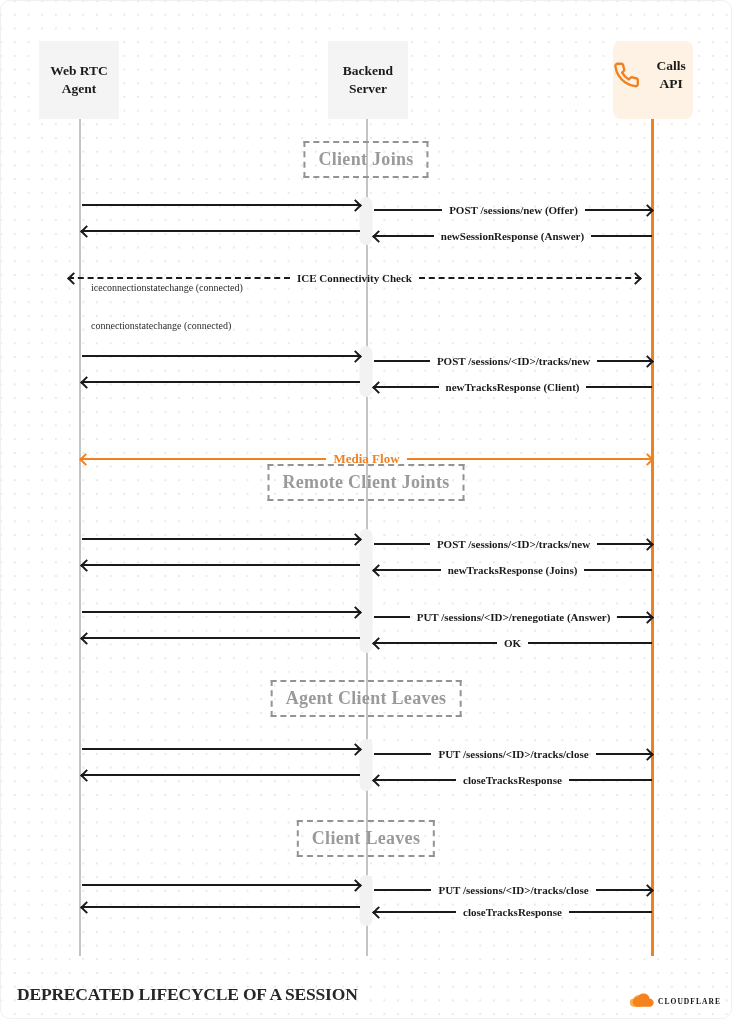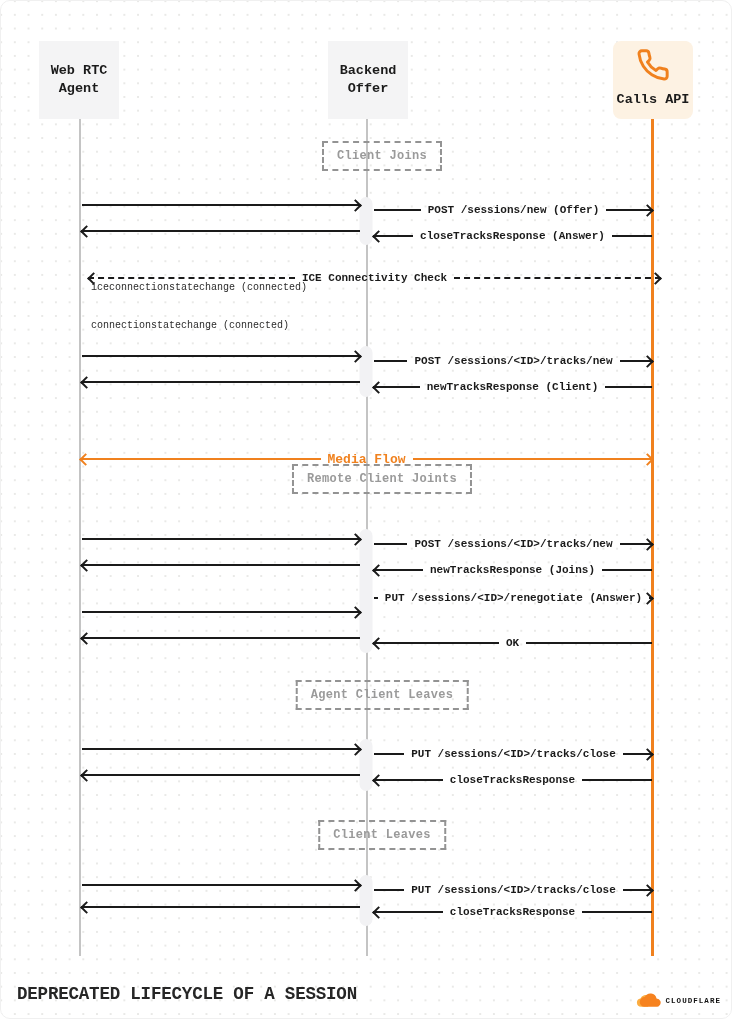--- a/index.html
+++ b/index.html
@@ -4,31 +4,31 @@
 <style>
   html,body { margin:0; padding:0; background:#ffffff; }
   * { box-sizing:border-box; }
   #canvas {
     position:relative; width:732px; height:1019px; overflow:hidden;
     background-color:#ffffff;
     background-image: radial-gradient(#e9e9e7 1.1px, transparent 1.3px);
     background-size: 13.7px 13.7px;
     background-position: 7px 7px;
     border:1px solid #f0f0f0; border-radius:10px;
-    font-family:Liberation Mono, monospace;
+    font-family:Liberation Serif, serif;
     color:#1a1a1a;
   }
   
   .actor {
     position:absolute; top:40px; width:80px; height:78px;
     background:#f4f4f5; display:flex; align-items:center; justify-content:center;
     text-align:center; font-weight:bold; font-size:13.5px; line-height:1.35; color:#1b1b1b;
   }
   .actor.highlight {
-    background:#fdf2e3; border-radius:8px; flex-direction:column;
+    background:#fdf2e3; border-radius:8px; flex-direction:row;
     justify-content:flex-end; padding-bottom:10px; gap:9px;
   }
   .actor .phone { width:34px; height:34px; }
   
   .lifeline { position:absolute; top:118px; height:837px; width:2px; background:#c4c4c4; }
   .lifeline.accent { width:3px; background:#f0811e; }
   
   .abar {
     position:absolute; left:365px; transform:translateX(-50%);
     width:13px; background:#f2f2f4; border-radius:7px;
@@ -43,22 +43,22 @@
     border-top:2.5px solid currentColor; border-right:2.5px solid currentColor;
   }
   .chev.r { transform:rotate(45deg); margin-left:-10px; }
   .chev.l { transform:rotate(-135deg); margin-right:-10px; }
   .msg.media { color:#f0811e;margin-top:29px; }
   .msg.media .lbl { font-size:13px; }
   
   .subtxt { position:absolute; font-size:10px; color:#2c2c2c; white-space:nowrap; }
   
   .phase {
-    position:absolute; left:381px; transform:translateX(-50%);
-    border:2px dashed #939393; color:#9a9a9a; font-weight:bold; font-size:12px;
+    position:absolute; left:365px; transform:translateX(-50%);
+    border:2px dashed #939393; color:#9a9a9a; font-weight:bold; font-size:18px;
     padding:6px 13px; white-space:nowrap; letter-spacing:.3px;
   }
   
   .title {
     position:absolute; left:16px; top:983px; font-weight:bold; font-size:17.5px;
     letter-spacing:-.2px; color:#262626;
   }
   .brand { position:absolute; right:10px; top:992px; display:flex; align-items:center; gap:3px; }
   .brand .word { font-size:7.5px; font-weight:900; letter-spacing:.14em; color:#131313;text-align:center; }
 </style>
@@ -71,21 +71,21 @@
   <div class="lifeline" style="left:365px"></div>
   <div class="lifeline accent" style="left:650px"></div>
 
   <div class="abar" style="top:196px;height:48px"></div>
   <div class="abar" style="top:345px;height:51px"></div>
   <div class="abar" style="top:528px;height:124px"></div>
   <div class="abar" style="top:738px;height:52px"></div>
   <div class="abar" style="top:874px;height:51px"></div>
 
   <div class="actor" style="left:38px">Web RTC Agent</div>
-  <div class="actor" style="left:327px">Backend Offer</div>
+  <div class="actor" style="left:327px">Backend Server</div>
   <div class="actor highlight" style="left:612px">
     <svg class="phone" viewBox="0 0 24 24" fill="none" stroke="#f0811e" stroke-width="2.1" stroke-linecap="round" stroke-linejoin="round">
       <path d="M22 16.92v3a2 2 0 0 1-2.18 2 19.79 19.79 0 0 1-8.63-3.07 19.5 19.5 0 0 1-6-6 19.79 19.79 0 0 1-3.07-8.67A2 2 0 0 1 4.11 2h3a2 2 0 0 1 2 1.72 12.84 12.84 0 0 0 .7 2.81 2 2 0 0 1-.45 2.11L8.09 9.91a16 16 0 0 0 6 6l1.27-1.27a2 2 0 0 1 2.11-.45 12.84 12.84 0 0 0 2.81.7A2 2 0 0 1 22 16.92z"></path>
     </svg>
     <span>Calls API</span>
   </div>
 
   <div class="phase" style="top:140px">Client Joins</div>
   <div class="phase" style="top:463px">Remote Client Joints</div>
   <div class="phase" style="top:679px">Agent Client Leaves</div>
@@ -102,25 +102,25 @@
       <span class="chev r"></span>
   </div>
 
   <div class="msg" style="left:81px;top:219px;width:278px">
     <span class="chev l"></span>
       <span class="ln"></span>
   </div>
   <div class="msg" style="left:373px;top:224px;width:278px">
     <span class="chev l"></span>
       <span class="ln"></span>
-    <span class="lbl">closeTracksResponse (Answer)</span>
-    <span class="ln"></span>
-  </div>
-
-  <div class="msg" style="left:88px;top:266px;width:571px">
+    <span class="lbl">newSessionResponse (Answer)</span>
+    <span class="ln"></span>
+  </div>
+
+  <div class="msg" style="left:68px;top:266px;width:571px">
     <span class="chev l"></span>
       <span class="ln dash"></span>
     <span class="lbl">ICE Connectivity Check</span>
     <span class="ln dash"></span>
       <span class="chev r"></span>
   </div>
   <div class="subtxt" style="left:90px;top:281px">iceconnectionstatechange (connected)</div>
 
   <div class="subtxt" style="left:90px;top:319px">connectionstatechange (connected)</div>
 
@@ -170,21 +170,21 @@
   <div class="msg" style="left:373px;top:558px;width:278px">
     <span class="chev l"></span>
       <span class="ln"></span>
     <span class="lbl">newTracksResponse (Joins)</span>
     <span class="ln"></span>
   </div>
   <div class="msg" style="left:81px;top:600px;width:278px">
     <span class="ln"></span>
       <span class="chev r"></span>
   </div>
-  <div class="msg" style="left:373px;top:586px;width:278px">
+  <div class="msg" style="left:373px;top:605px;width:278px">
     <span class="ln"></span>
     <span class="lbl">PUT /sessions/&lt;ID&gt;/renegotiate (Answer)</span>
     <span class="ln"></span>
       <span class="chev r"></span>
   </div>
   <div class="msg" style="left:81px;top:626px;width:278px">
     <span class="chev l"></span>
       <span class="ln"></span>
   </div>
   <div class="msg" style="left:373px;top:631px;width:278px">

